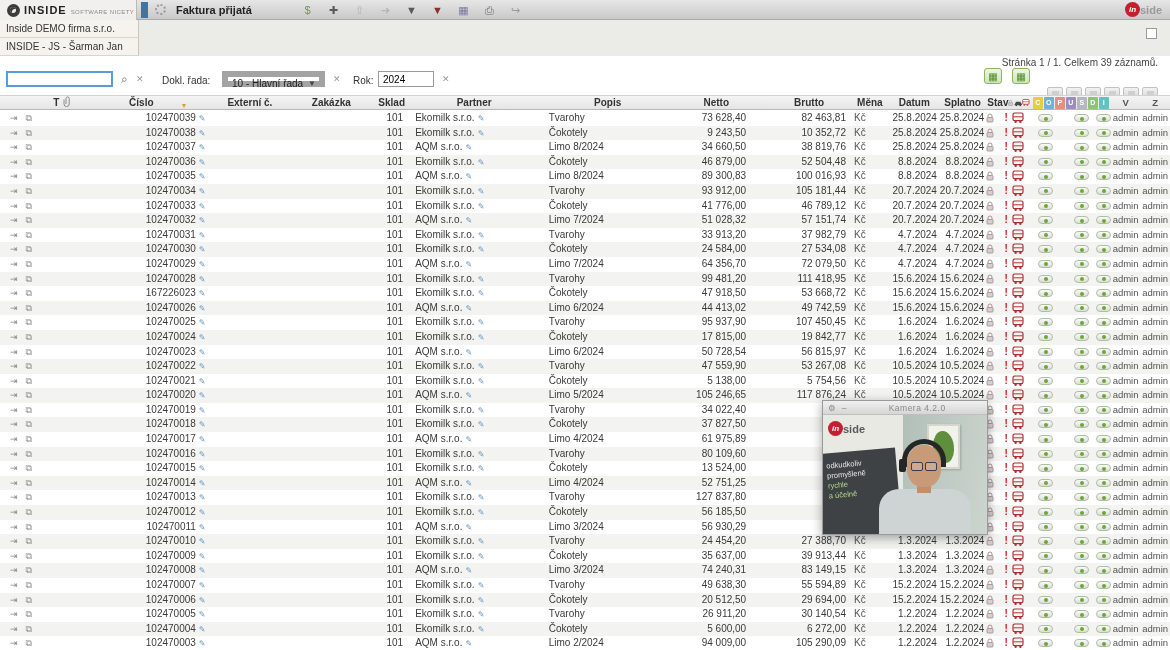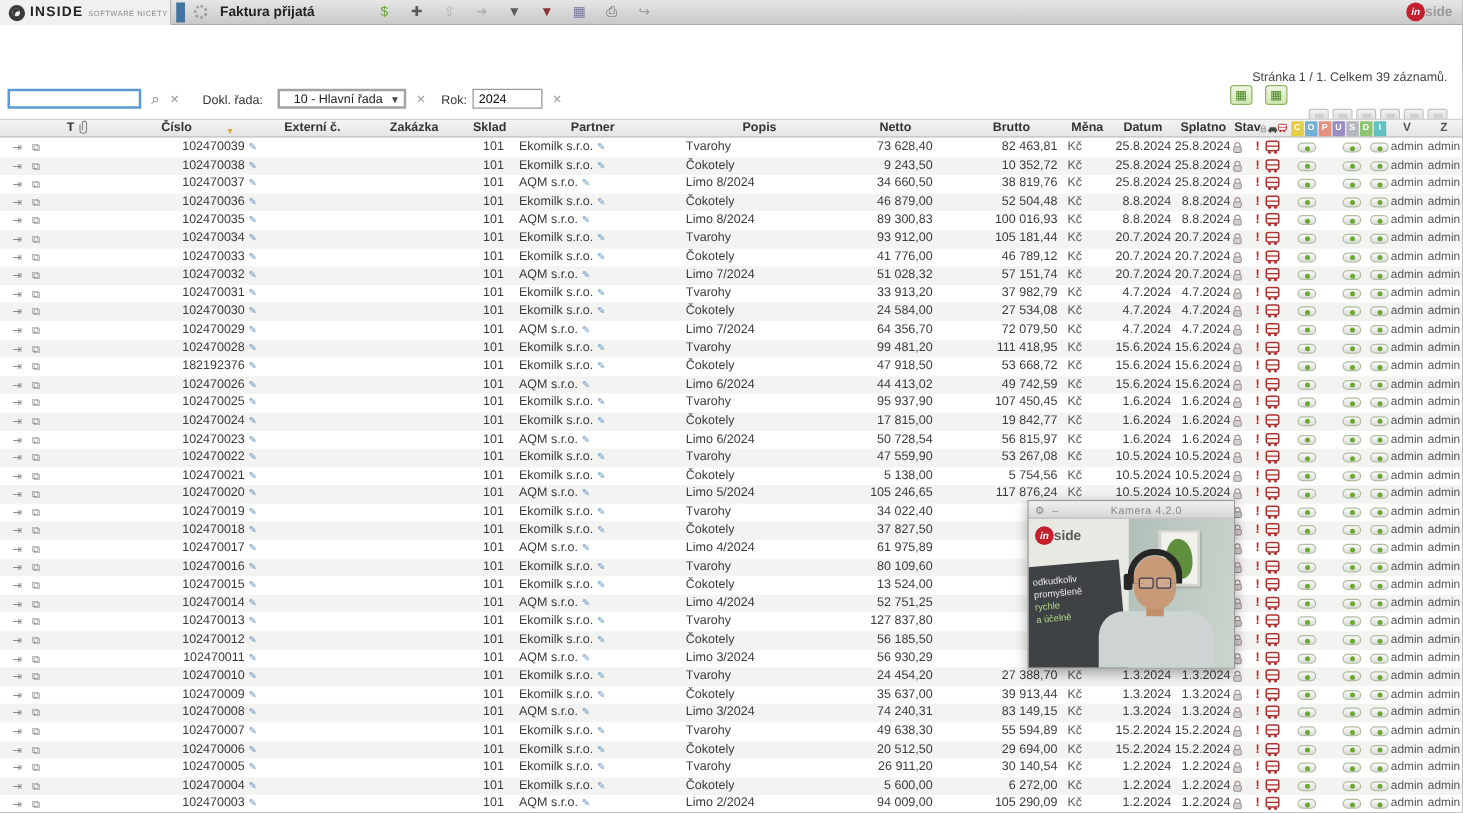--- a/index.html
+++ b/index.html
@@ -42,21 +42,21 @@
 
   
   .filterbar { position:absolute; left:0; top:56px; width:100%; height:39px; background:#fff; }
   .search-input { position:absolute; left:6px; top:71px; width:107px; height:16px;
                   border:2px solid #5b9bd5; font-size:10px; padding:0 3px; outline:none;
                   font-family:"Liberation Sans",sans-serif;}
   .mag-icon { position:absolute; left:121px; top:72px; font-size:12px; color:#777; }
   .x-icon { position:absolute; font-size:9px; color:#9a9a9a; top:74px; cursor:default;}
   .flabel { position:absolute; top:75px; font-size:10px; color:#333; }
   .fselect { position:absolute; left:222px; top:71px; width:103px; height:16px; background:#fff;
-             border:2px solid #a3a3a3; font-size:10px; color:#222; padding:1px 14px 0 11px; }
+             border:6px solid #a3a3a3; font-size:10px; color:#222; padding:1px 14px 0 4px; }
   .fselect .chev { position:absolute; right:3px; top:2px; font-size:8px; color:#444; }
   .finput { position:absolute; left:378px; top:71px; width:56px; height:16px; border:1px solid #9a9a9a;
             font-size:10px; padding:0 4px; outline:none; font-family:"Liberation Sans",sans-serif;}
 
   .pag-summary { position:absolute; right:12px; top:57px; font-size:10px; color:#444; }
   .export-icon { position:absolute; top:68px; width:18px; height:16px; border-radius:3px;
                  background:linear-gradient(#eef6e2,#cfe6b4); border:1px solid #8db55f;
                  color:#4e8a28; font-size:10px; text-align:center; line-height:15px; }
   .pgbtns { position:absolute; right:12px; top:87px; display:flex; gap:3px; }
   .pgbtn { width:16px; height:11px; background:linear-gradient(#f2f2f2,#dadada);
@@ -176,20 +176,25 @@
         <span class="tb-icon" style="color: rgb(122, 122, 160);">▦</span>
         <span class="tb-icon" style="color: rgb(102, 102, 102);">⎙</span>
         <span class="tb-icon" style="color: rgb(153, 153, 153);">↪</span>
       </div>
     <div class="brand">
       <span class="brand-circle">in</span>
       <span class="brand-side">side</span>
     </div>
   </div>
 
+  <div class="subband">
+    <div class="panel-row r1">Inside DEMO firma s.r.o.</div>
+    <div class="panel-row r2">INSIDE - JS - Šarman Jan</div>
+    <div class="win-checkbox"></div>
+  </div>
 
   <div class="filterbar"></div>
   <input class="search-input" value="" style="">
   <span class="mag-icon">⌕</span>
   <span class="x-icon" style="left:136px">✕</span>
   <span class="flabel" style="left:162px">Dokl. řada:</span>
   <div class="fselect">
     <span>10 - Hlavní řada</span>
     <span class="chev">▼</span>
   </div>
@@ -769,21 +774,21 @@
       <div class="cell c-z">admin</div>
     </div>
 
     <div class="row">
       <div class="cell c-rowicons">
         <span>⇥</span>
         <span>⧉</span>
       </div>
       <div class="cell c-t"></div>
       <div class="cell c-clip"></div>
-      <div class="cell c-cislo"><span class="cislo-num-pad"></span><span>182192376</span><span class="edit-icon">✎</span></div>
+      <div class="cell c-cislo"><span class="cislo-num-pad"></span><span>167226023</span><span class="edit-icon">✎</span></div>
       <div class="cell c-ext"></div>
       <div class="cell c-zak"></div>
       <div class="cell c-sklad">101</div>
       <div class="cell c-partner"><span>Ekomilk s.r.o.</span><span class="edit-icon">✎</span></div>
       <div class="cell c-popis">Čokotely</div>
       <div class="cell c-netto">47 918,50</div>
       <div class="cell c-brutto">53 668,72</div>
       <div class="cell c-mena">Kč</div>
       <div class="cell c-datum">15.6.2024</div>
       <div class="cell c-splatno">15.6.2024</div>

